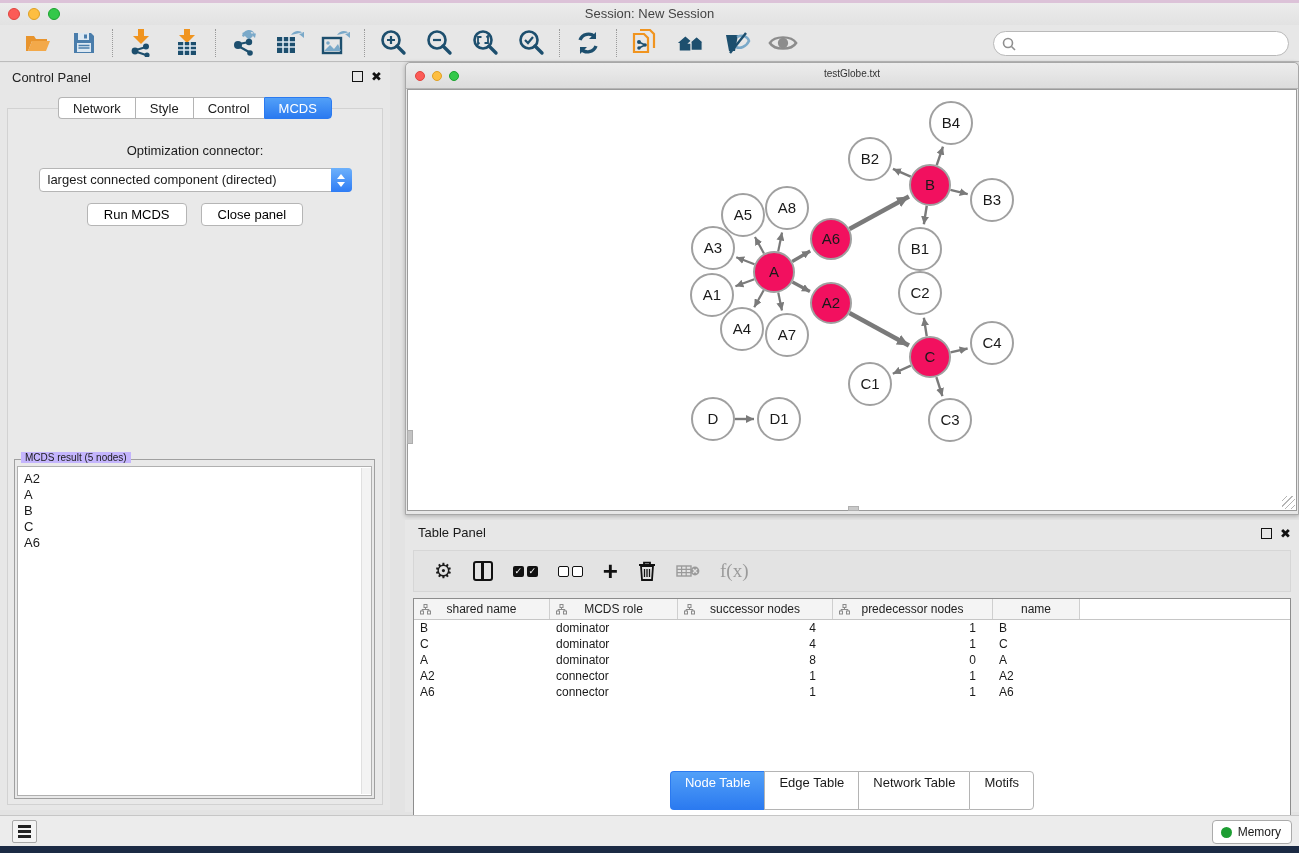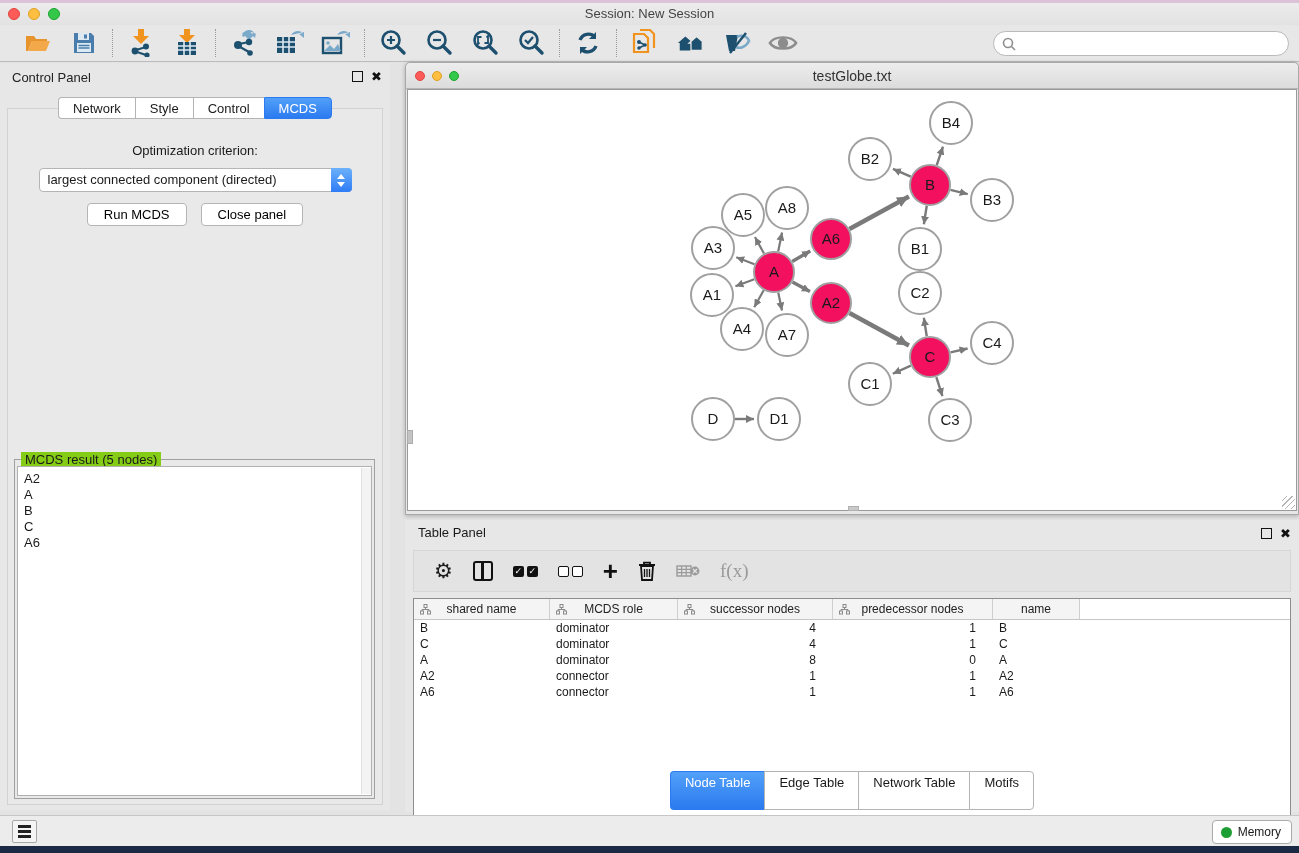--- a/index.html
+++ b/index.html
@@ -76,41 +76,41 @@
   .cp-buttons { margin-top:11px; display:flex; justify-content:center; gap:14px; }
   .btn {
     height:23px; padding:0 16px; background:#fff; border:1px solid #b5b5b5;
     border-radius:4px; font-size:13px; font-family:"Liberation Sans",sans-serif;
   }
   .fieldset {
     position:absolute; left:6px; right:7px; bottom:5px; height:340px;
     border:1px solid #a0a0a0; padding:6px 2px 2px 2px;
   }
   .fieldset .legend {
-    position:absolute; top:-8px; left:6px; background:#84cc16; padding:0 4px; font-size:13px;
+    position:absolute; top:-8px; left:6px; background:#c4b5fd; padding:0 4px; font-size:10px;
   }
   .result-list {
     position:relative; width:100%; height:100%;
     background:#fff; border:1px solid #b0b0b0; overflow:hidden;
     font-size:13px; padding:4px 0 0 6px; line-height:16px;
   }
   .result-scroll { position:absolute; right:0; top:1px; bottom:1px; width:10px; background:#f3f3f3; border-left:1px solid #e0e0e0; }
   
   .network-window {
     position:absolute; left:405px; top:62px; width:894px; height:453px;
     background:#e7e7e7; border:1px solid #a8a8a8; border-radius:5px 5px 0 0;
     box-shadow:0 1px 4px rgba(0,0,0,.25);
   }
   .nw-titlebar {
     position:relative; height:26px; background:linear-gradient(#ededed,#dcdcdc);
     border-bottom:1px solid #b5b5b5; border-radius:5px 5px 0 0;
   }
   .nw-titlebar .lights { left:9px; top:8px; gap:7px; }
   .nw-titlebar .light { width:10px; height:10px; }
-  .nw-title-text { position:absolute; left:0; right:0; top:5px; text-align:center; font-size:14px; color:#333; }
+  .nw-title-text { position:absolute; left:0; right:0; top:5px; text-align:center; font-size:10px; color:#333; }
   .nw-canvas {
     position:absolute; left:1px; right:1px; top:26px; height:422px;
     background:#fff; border:1px solid #9a9a9a;
   }
   .v-thumb { position:absolute; left:-1px; top:340px; width:6px; height:14px; background:#c3c3c3; border:1px solid #adadad; }
   .h-thumb { position:absolute; left:440px; bottom:-1px; width:11px; height:5px; background:#c9c9c9; border:1px solid #b0b0b0; }
   .resize-grip {
     position:absolute; right:1px; bottom:1px; width:13px; height:13px;
     background:repeating-linear-gradient(135deg, transparent 0 3px, #b5b5b5 3px 4px);
   }
@@ -341,21 +341,21 @@
       <span class="close-x">✖</span>
     </span>
   </div>
   <div class="cp-tabs">
     <span class="tab">Network</span>
     <span class="tab">Style</span>
     <span class="tab">Control</span>
     <span class="tab active">MCDS</span>
   </div>
   <div class="cp-body">
-    <div class="opt-label">Optimization criterion:</div>
+    <div class="opt-label">Optimization connector:</div>
     <div class="dropdown">
       <span>largest connected component (directed)</span>
       <span class="dd-stepper">
           <span class="tri-up"></span>
           <span class="tri-down"></span>
         </span>
     </div>
     <div class="cp-buttons">
       <button class="btn">Run MCDS</button>
       <button class="btn">Close panel</button>

